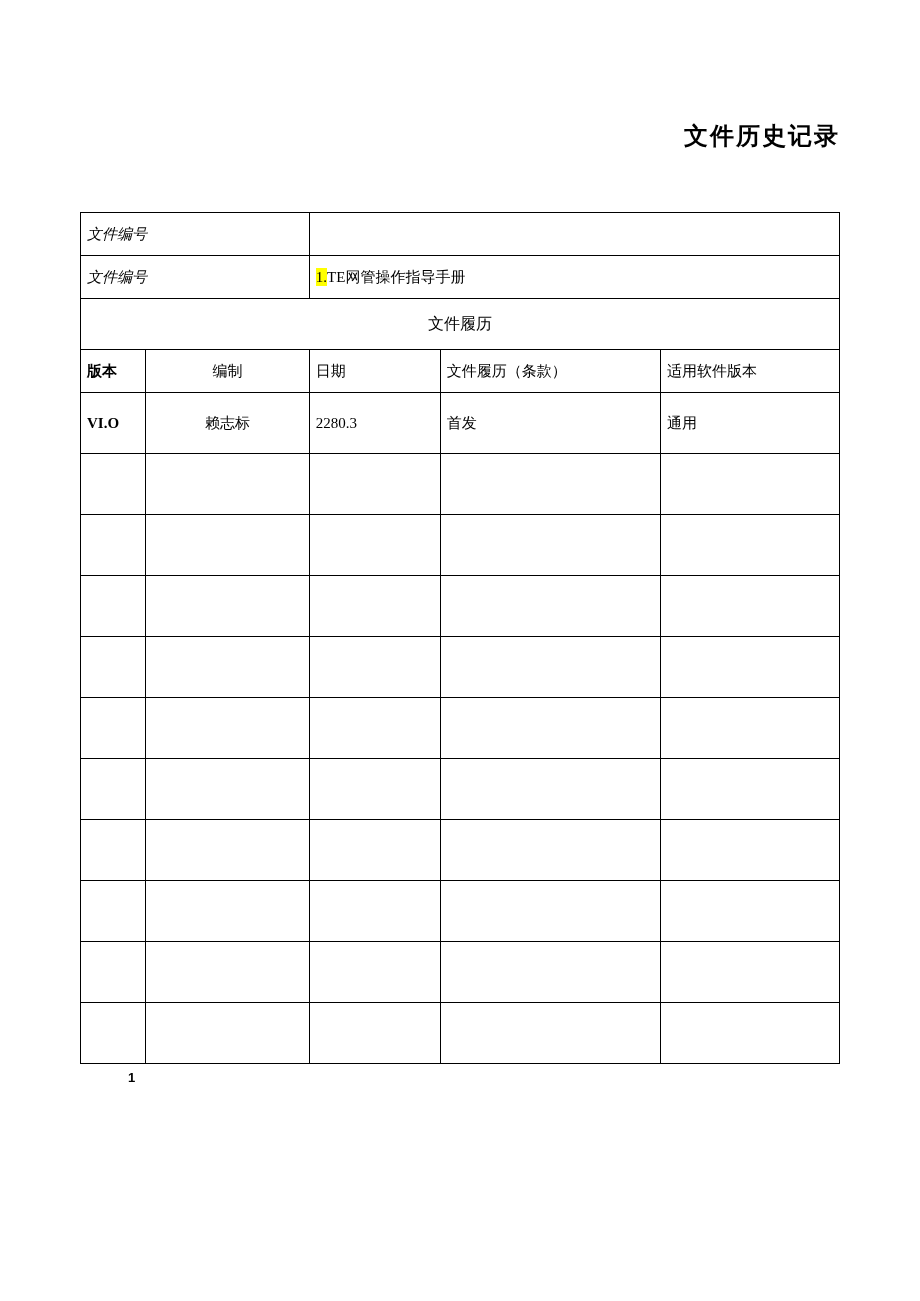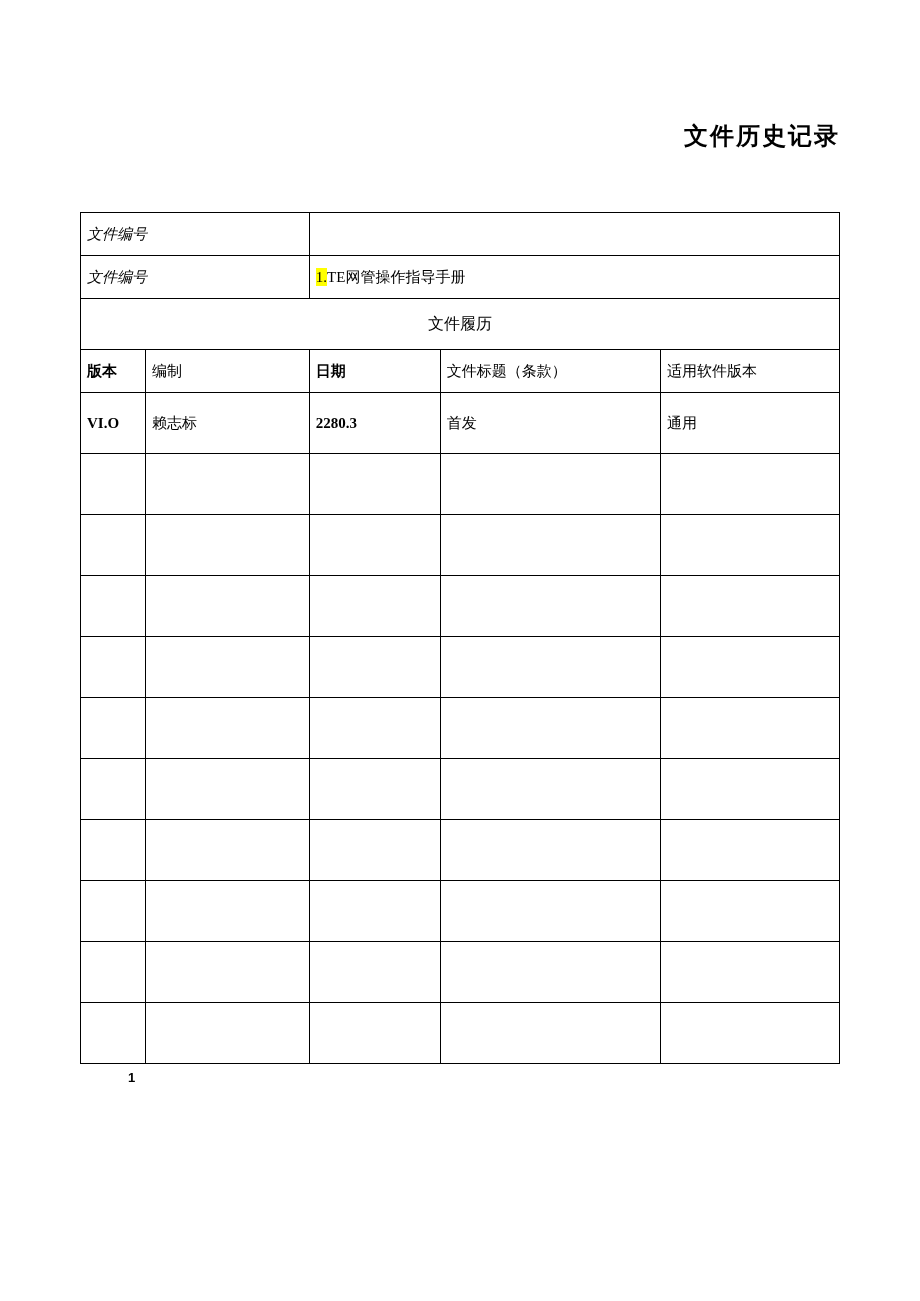--- a/index.html
+++ b/index.html
@@ -35,22 +35,22 @@
   .label-col {
     width: 90px;
     font-style: italic;
   }
   .section-header td {
     text-align: center;
     font-size: 16px;
     padding: 14px 16px;
   }
   .hist-col1 { width: 52px; font-weight: bold; }
-  .hist-col2 { width: 86px; }
-  .hist-col3 { width: 118px; font-weight: bold; }
+  .hist-col2 { width: 86px; text-align: center; }
+  .hist-col3 { width: 118px; }
   .hist-col4 { }
   .hist-col5 { width: 166px; }
   .hist-row td {
     height: 40px;
   }
   .highlight {
     background: #ffff00;
     display: inline-block;
     line-height: 1.2;
   }
@@ -81,21 +81,21 @@
         <span class="highlight">1.</span><span>TE网管操作指导手册</span>
       </td>
     </tr>
     <tr class="section-header">
       <td colspan="6">文件履历</td>
     </tr>
     <tr>
       <td class="hist-col1">版本</td>
       <td class="hist-col2" colspan="2">编制</td>
       <td class="hist-col3">日期</td>
-      <td class="hist-col4">文件标题（条款）</td>
+      <td class="hist-col4">文件履历（条款）</td>
       <td class="hist-col5">适用软件版本</td>
     </tr>
 
     <tr class="hist-row">
       <td class="hist-col1">VI.O</td>
       <td class="hist-col2" colspan="2">赖志标</td>
       <td class="hist-col3">2280.3</td>
       <td class="hist-col4">首发</td>
       <td class="hist-col5">通用</td>
     </tr>

